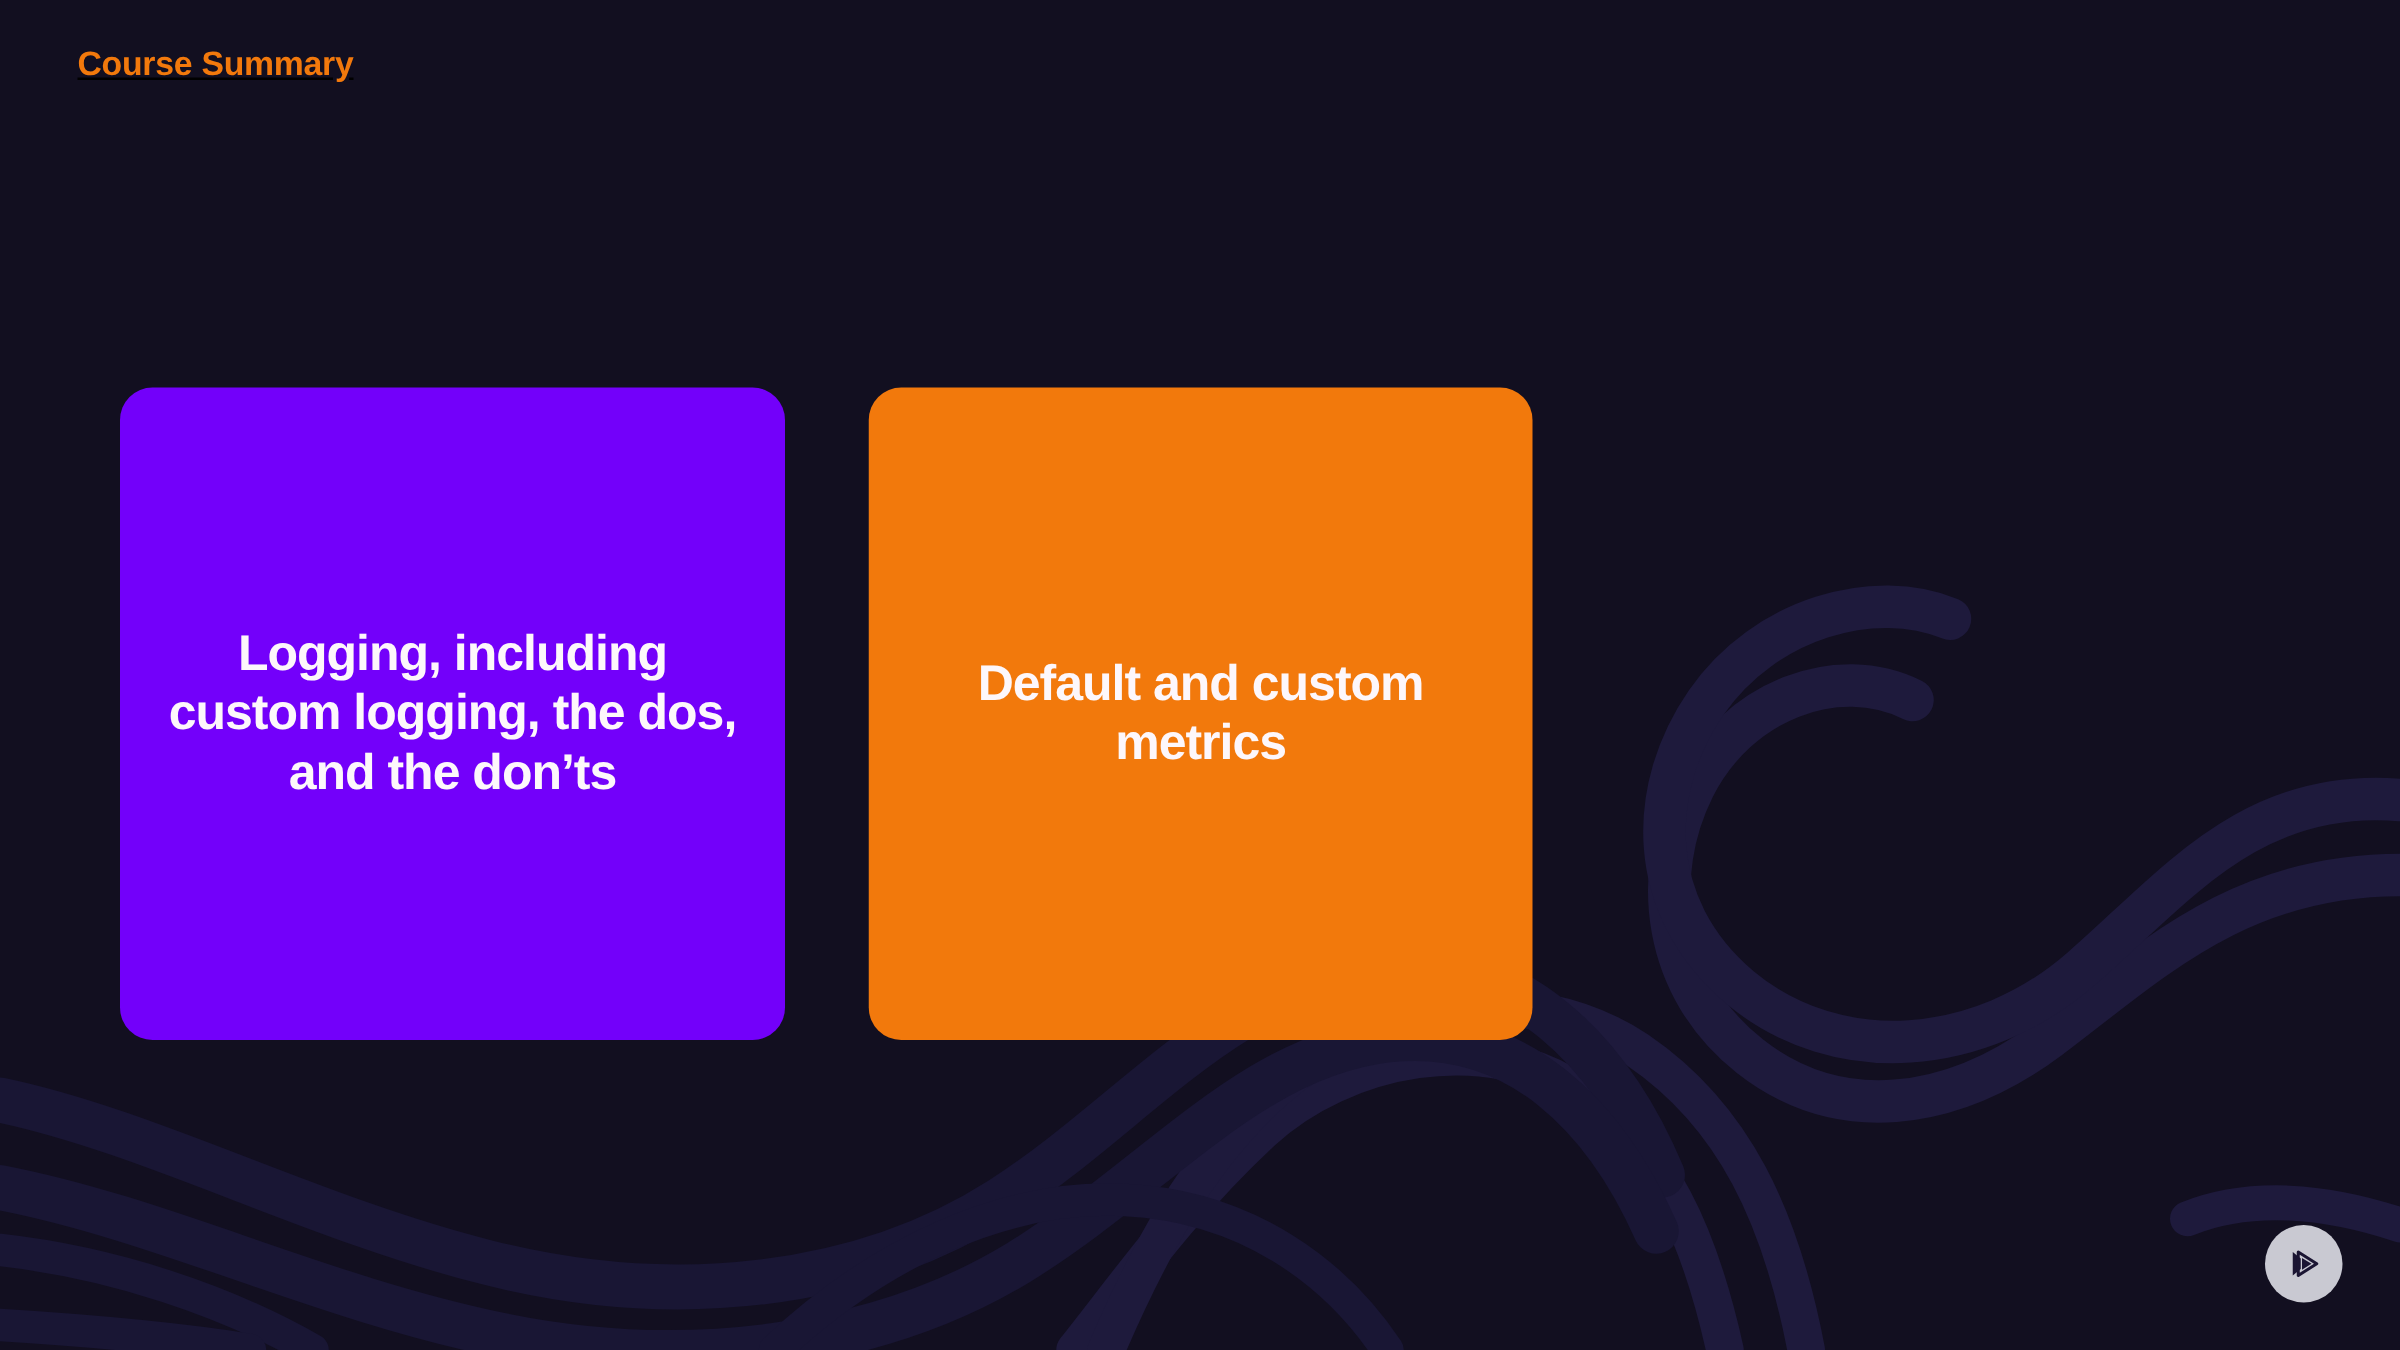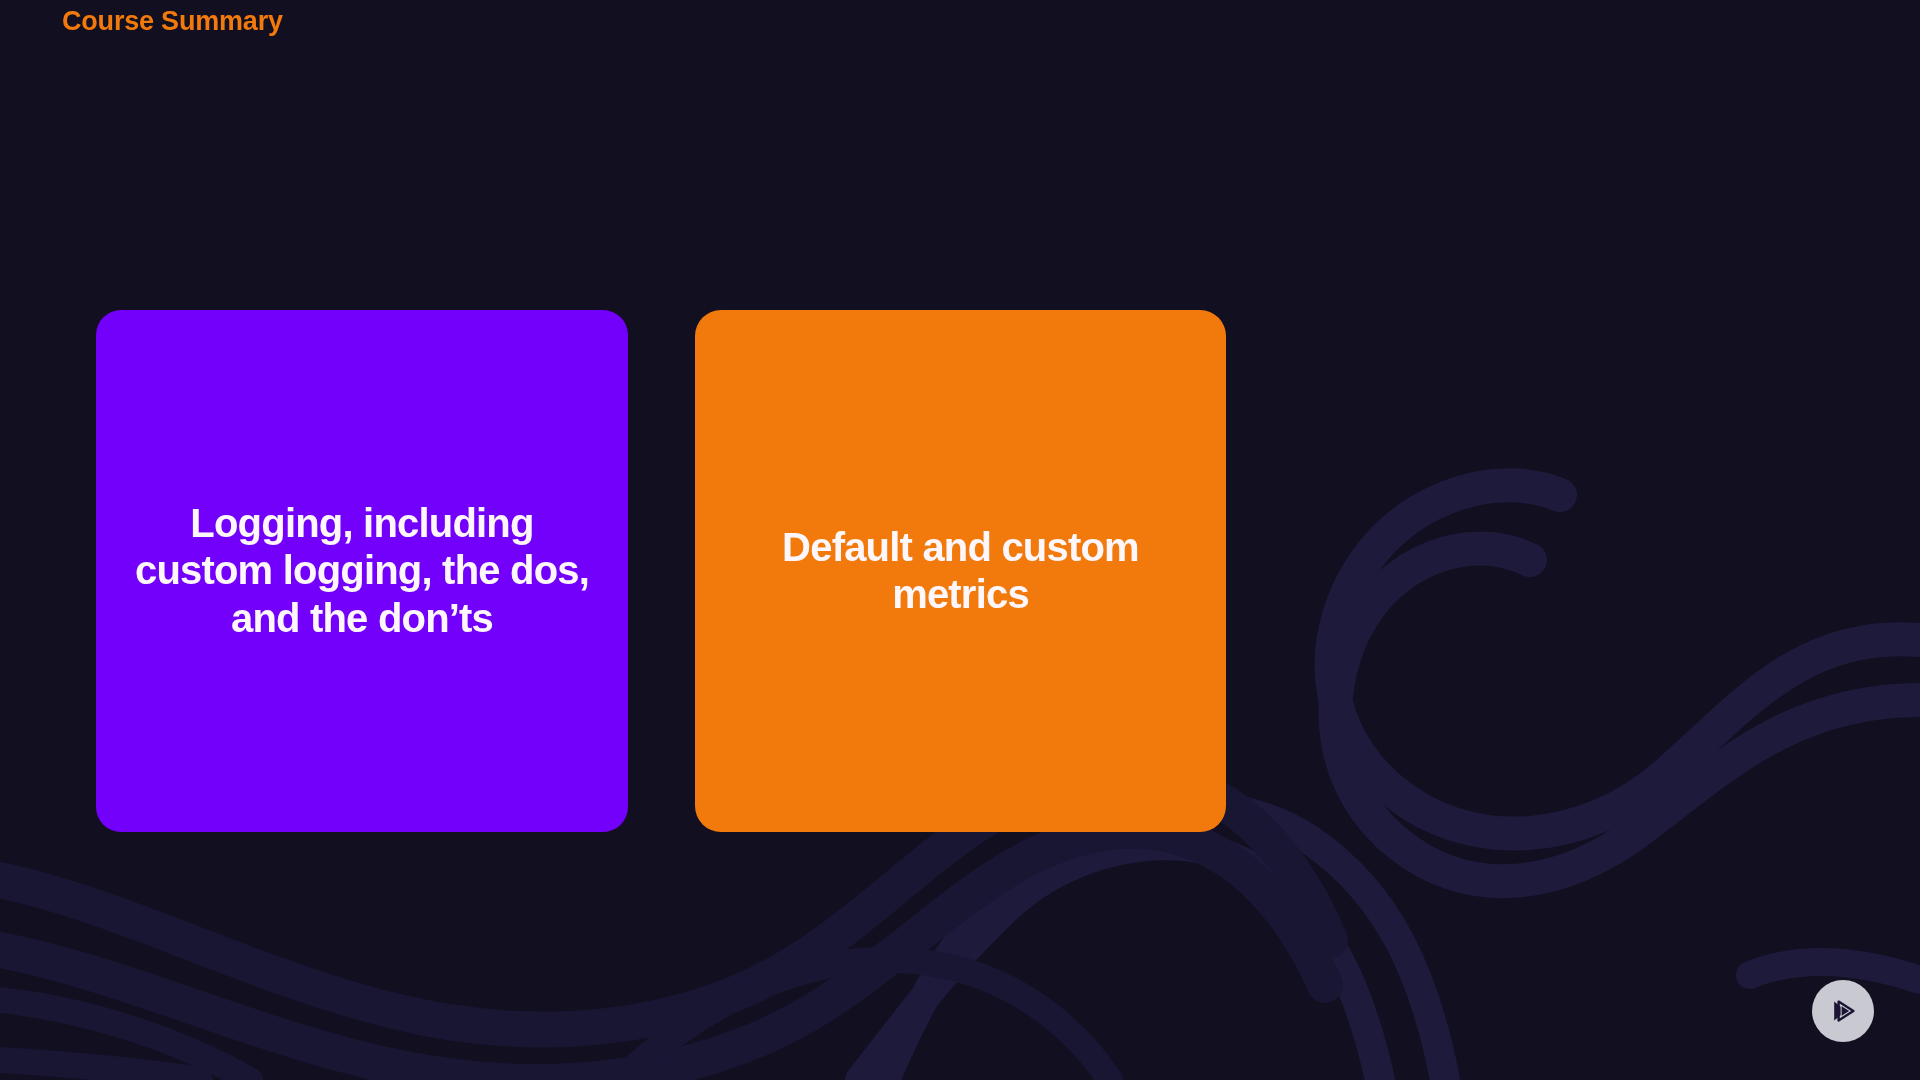--- a/index.html
+++ b/index.html
@@ -24,22 +24,23 @@
     inset: 0;
     width: 1920px;
     height: 1080px;
     pointer-events: none;
   }
 
   
   #header {
     position: absolute;
     left: 62px;
-    top: 5px;
+    top: 35px;
     width: 1200px;
+    text-decoration: underline;
   }
   #eyebrow {
     font-size: 27px;
     font-weight: bold;
     letter-spacing: -0.2px;
     color: #f2790c;
     line-height: 1.25;
     margin: 0 0 6px 0;
   }
   #page-title {
@@ -73,21 +74,20 @@
     font-weight: bold;
     letter-spacing: -0.8px;
     line-height: 1.18;
     text-align: center;
     color: #fdf7fb;
   }
   #card-logging {
     left: 0;
     width: 532px;
     background: #7300fa;
-    border-radius: 25px;
   }
   #card-logging .card-text {
     max-width: 460px;
   }
   #card-metrics {
     left: 599px;
     width: 531px;
     background: #f2790c;
   }
   #card-metrics .card-text {

